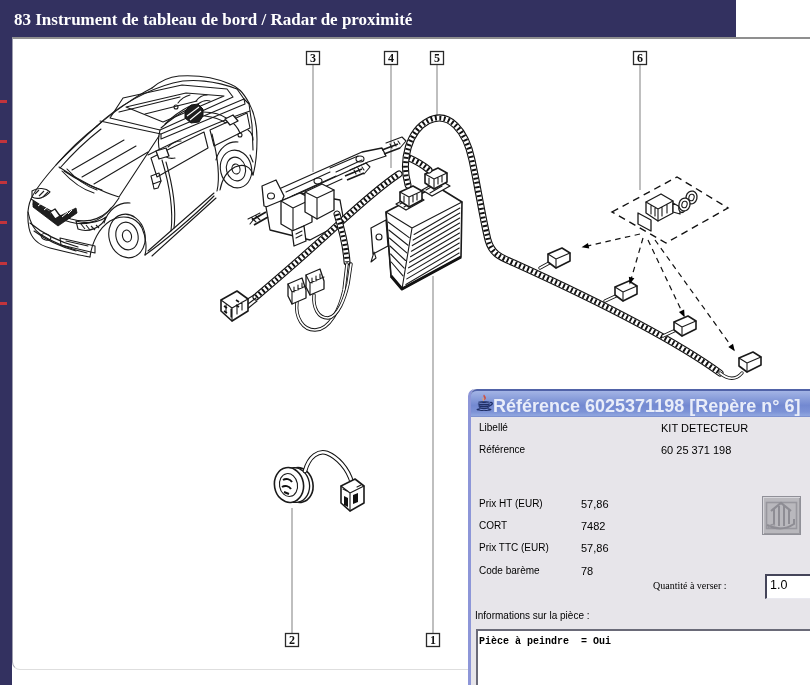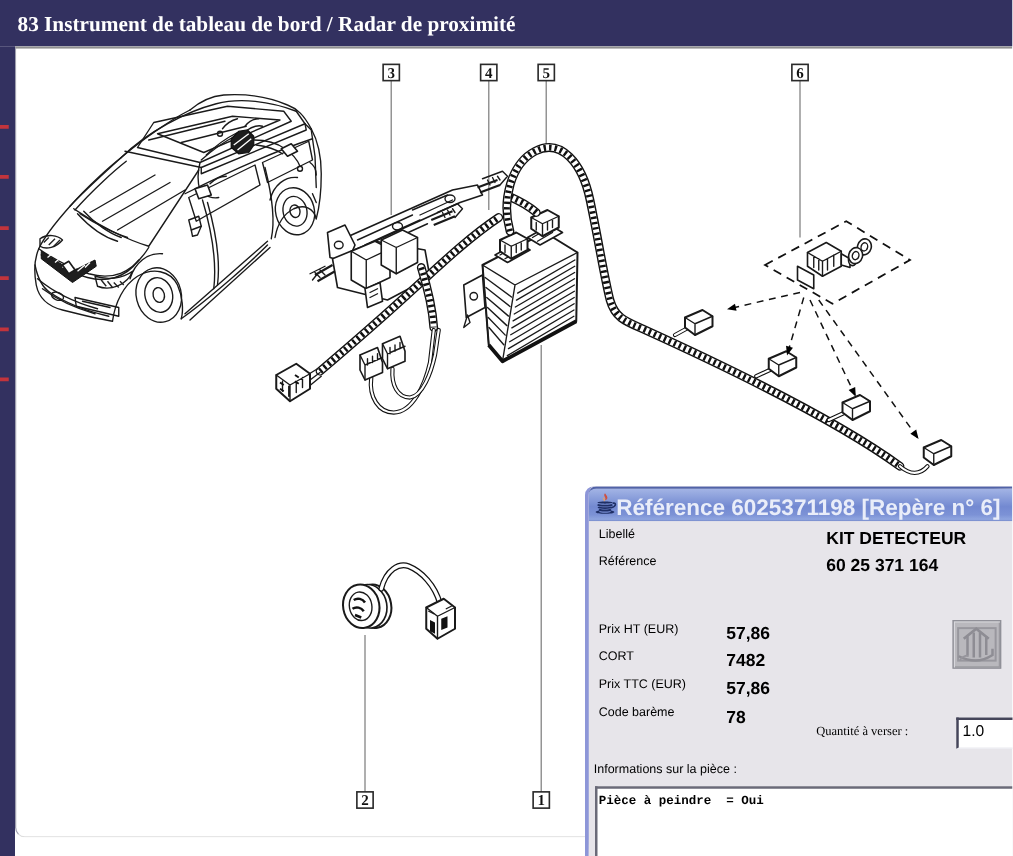--- a/index.html
+++ b/index.html
@@ -1,30 +1,30 @@
 <!DOCTYPE html>
 <html><head>
 <meta charset="utf-8">
 <style>
 html,body{margin:0;padding:0;}
 body{width:810px;height:685px;background:#ffffff;font-family:"Liberation Sans",sans-serif;overflow:hidden;position:relative;}
-#titlebar{position:absolute;left:0;top:0;width:810px;height:37px;background:#333160;}
+#titlebar{position:absolute;left:0;top:0;width:736px;height:37px;background:#333160;}
 #titlebar span{position:absolute;left:14px;top:10px;color:#ffffff;font-family:"Liberation Serif",serif;font-weight:bold;font-size:17px;white-space:nowrap;}
 #leftbar{position:absolute;left:0;top:37px;width:12px;height:648px;background:#333160;}
 .tick{position:absolute;left:0;width:7px;height:3px;background:#c2343c;}
 #panel{position:absolute;left:12px;top:37px;width:798px;height:633px;background:#ffffff;border-top:2px solid #8f8f8f;border-left:1px solid #9f9faf;border-bottom:1px solid #dedede;border-bottom-left-radius:8px;box-sizing:border-box;}
 
 #drawing{position:absolute;left:0;top:0;width:810px;height:685px;}
 
 #popup{position:absolute;left:468px;top:389px;width:342px;height:296px;background:#e7e5ea;border-left:3px solid #8d96d8;border-top:0;border-radius:7px 0 0 0;box-sizing:border-box;}
 #ptitle{position:absolute;left:0;top:0;width:339px;height:28px;background:linear-gradient(180deg,#a3b4e5 0%,#8da1dc 25%,#7389d1 55%,#7c92d6 80%,#8fa5df 94%,#7588c9 100%);border-top:2px solid #5163a8;border-radius:6px 0 0 0;box-sizing:border-box;}
 #ptitle .txt{position:absolute;left:22px;top:5px;font-size:18px;font-weight:bold;color:#e9edf9;white-space:nowrap;}
 #pbody{position:absolute;left:0;top:28px;width:339px;height:268px;}
 .lbl{position:absolute;font-size:10px;color:#000;white-space:nowrap;}
-.val{position:absolute;font-size:14px;font-weight:bold;color:#000;white-space:nowrap;}
+.val{position:absolute;font-size:11px;font-weight:normal;color:#000;white-space:nowrap;}
 #rbtn{position:absolute;left:291px;top:79px;width:39px;height:39px;background:#b9b8bd;border:1px solid #909098;box-shadow:inset 1px 1px 0 #d8d7dc, inset -1px -1px 0 #9b9aa0;box-sizing:border-box;}
 #qinput{position:absolute;left:294px;top:157px;width:48px;height:25px;background:#ffffff;border-top:2px solid #45455a;border-left:2px solid #45455a;border-bottom:1px solid #e9e9f0;border-right:0;box-sizing:border-box;font-size:12.5px;color:#000;padding:2px 0 0 3px;}
 #parea{position:absolute;left:5px;top:212px;width:334px;height:57px;background:#ffffff;border-top:2px solid #6a6a78;border-left:2px solid #6a6a78;box-sizing:border-box;}
 #parea span{position:absolute;left:1px;top:5px;font-family:"Liberation Mono",monospace;font-weight:bold;font-size:10px;color:#000;letter-spacing:0px;white-space:pre;}
 </style>
 </head>
 <body>
 <div id="titlebar">
     <span>83 Instrument de tableau de bord / Radar de proximité</span>
   </div>
@@ -311,21 +311,21 @@
 <path d="M5.2,13.6 C6.2,14.7 13.8,14.7 14.8,13.6" stroke="#1f2f66" stroke-width="1.5" fill="none"></path>
 <path d="M16,8.6 C19,7.8 19.5,10.8 15,12.2" stroke="#1f2f66" stroke-width="1.3" fill="none"></path>
 <path d="M2.5,15.5 C2.5,17.5 17.5,17.5 17.5,15.5 C17.5,14.8 15,14.4 13.5,14.6 C15.5,15 15,16.2 10,16.2 C5,16.2 4.5,15 6.5,14.6 C5,14.4 2.5,14.8 2.5,15.5 Z" fill="#1f2f66"></path>
 </svg>
 <span class="txt">Référence 6025371198 [Repère n° 6]</span>
 </div>
 <div id="pbody">
 <span class="lbl" style="left:8px;top:5px;">Libellé</span>
 <span class="val" style="left:190px;top:5px;">KIT DETECTEUR</span>
 <span class="lbl" style="left:8px;top:27px;">Référence</span>
-<span class="val" style="left:190px;top:27px;">60 25 371 164</span>
+<span class="val" style="left:190px;top:27px;">60 25 371 198</span>
 <span class="lbl" style="left:8px;top:81px;">Prix HT (EUR)</span>
 <span class="val" style="left:110px;top:81px;">57,86</span>
 <span class="lbl" style="left:8px;top:103px;">CORT</span>
 <span class="val" style="left:110px;top:103px;">7482</span>
 <span class="lbl" style="left:8px;top:125px;">Prix TTC (EUR)</span>
 <span class="val" style="left:110px;top:125px;">57,86</span>
 <span class="lbl" style="left:8px;top:148px;">Code barème</span>
 <span class="val" style="left:110px;top:148px;text-align:center;">78</span>
 <div id="rbtn">
 <svg width="37" height="37" viewBox="0 0 37 37">

